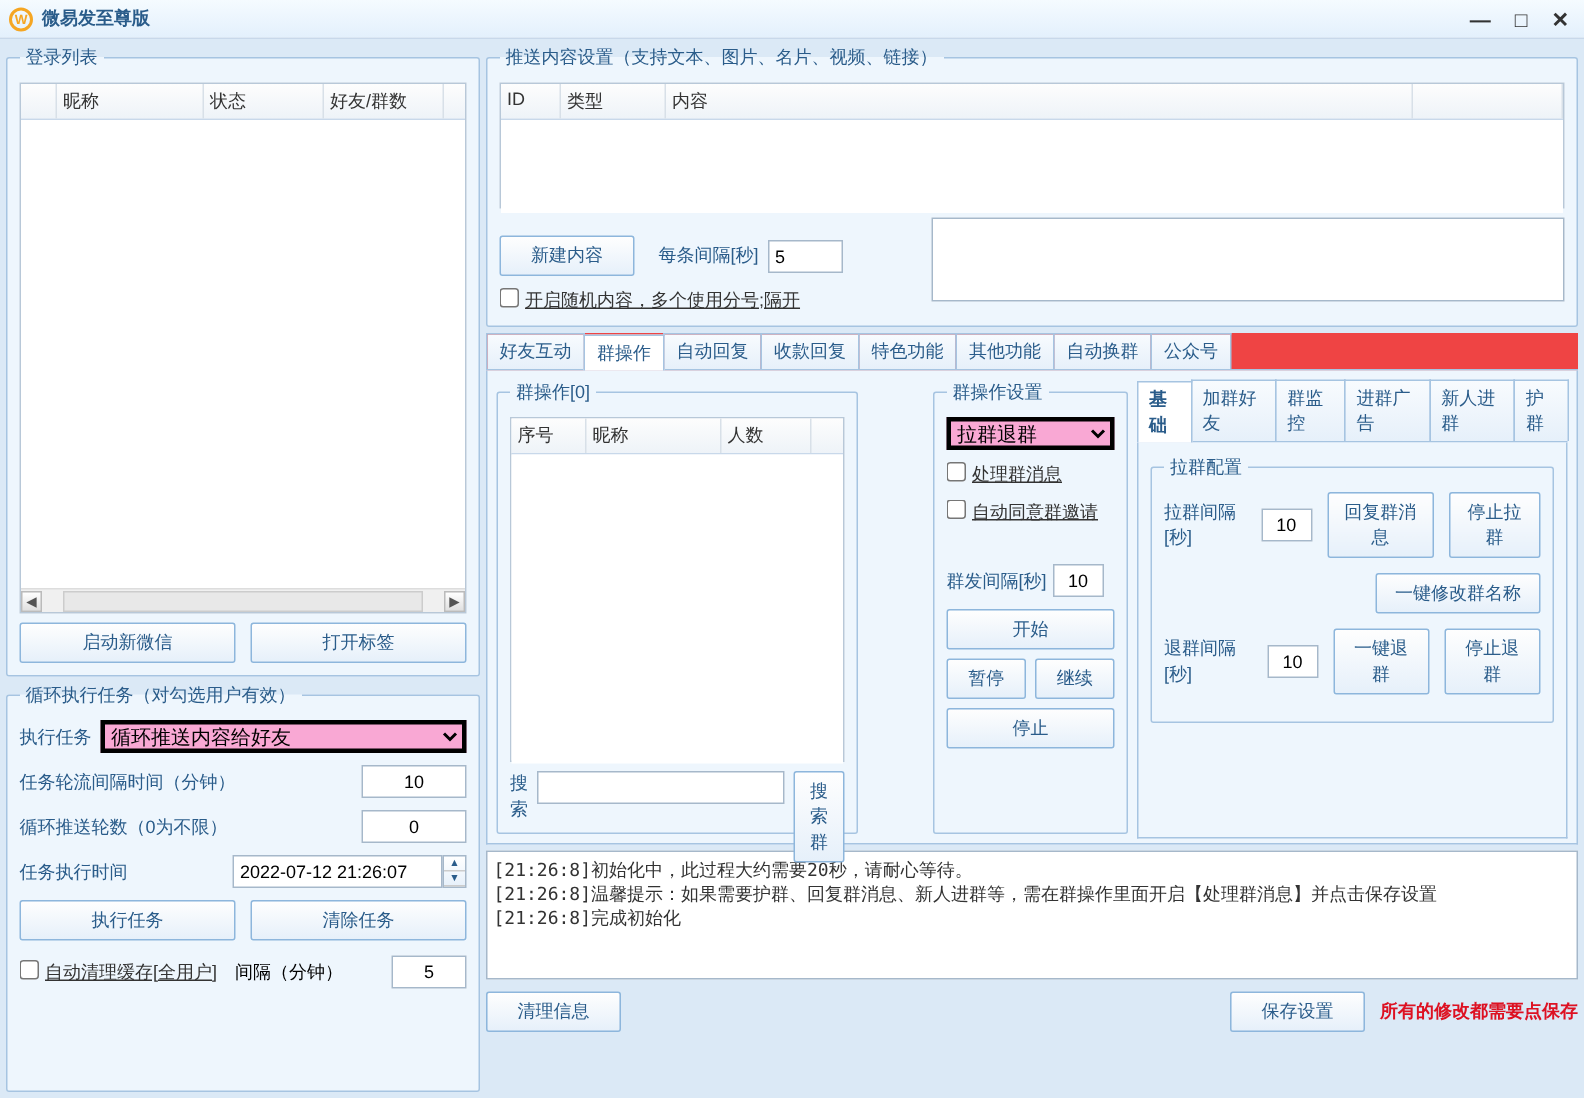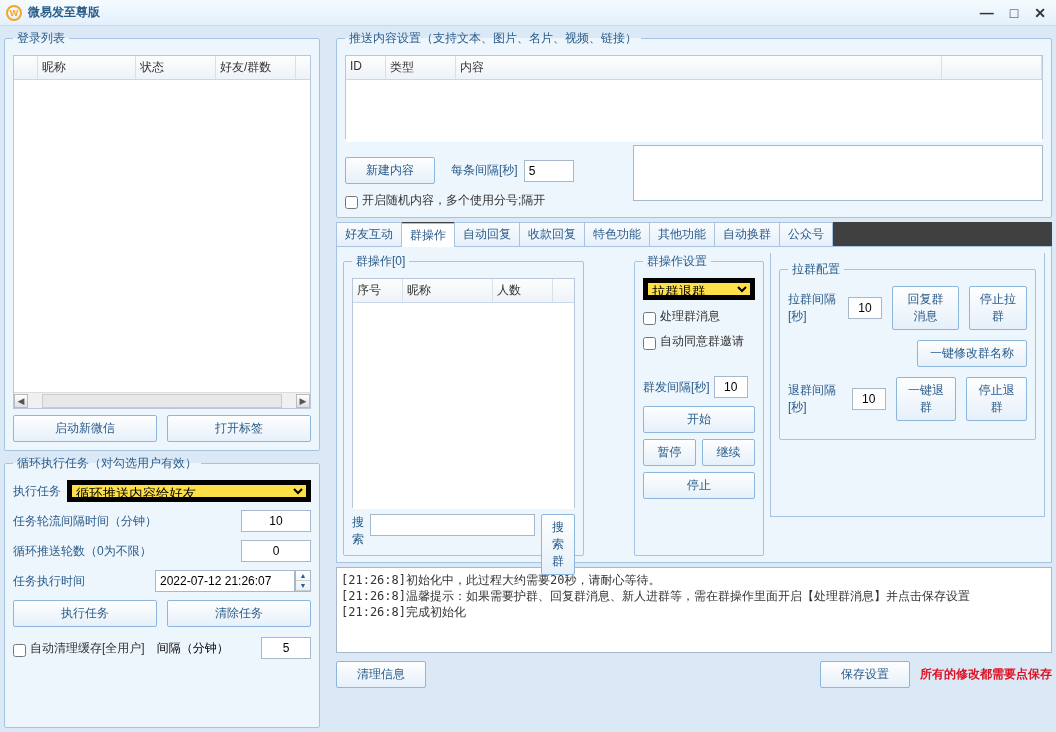--- a/index.html
+++ b/index.html
@@ -2,65 +2,65 @@
 <html><head>
 <meta charset="utf-8">
 <style>
 * { box-sizing: border-box; margin: 0; padding: 0; }
 body { font-family: "Microsoft YaHei", SimSun, sans-serif; font-size: 12px; background: #fff; width: 1056px; height: 732px; overflow: hidden; }
 .titlebar { height: 26px; background: linear-gradient(#f5fbff, #e3f0fc); display: flex; align-items: center; padding: 0 6px; border-bottom: 1px solid #c8d8ea; }
 .titlebar .logo { width: 16px; height: 16px; border: 2px solid #f5a623; border-radius: 50%; margin-right: 6px; display: inline-flex; align-items: center; justify-content: center; font-size: 9px; color: #f5a623; font-weight: bold; }
 .titlebar .title { font-weight: bold; color: #2a5c8a; }
 .titlebar .wbtns { margin-left: auto; display: flex; gap: 8px; font-size: 14px; font-weight: bold; color: #333; }
 .titlebar .wbtns span { cursor: pointer; padding: 0 4px; }
-.main { display: flex; padding: 4px; gap: 16px; height: 706px; background: #dbe9f6; }
+.main { display: flex; padding: 4px; gap: 4px; height: 706px; background: #dbe9f6; }
 .left { width: 316px; display: flex; flex-direction: column; gap: 4px; }
 .right { flex: 1; display: flex; flex-direction: column; gap: 4px; }
 fieldset { border: 1px solid #a6c4e1; border-radius: 2px; background: #eef6fd; padding: 8px; position: relative; }
 legend { color: #2a5c8a; padding: 0 4px; font-size: 12px; }
 .grid { background: #fff; border: 1px solid #b8c8d8; }
 .grid-header { display: flex; background: linear-gradient(#fdfdfd, #eef3f8); border-bottom: 1px solid #c8d8ea; }
 .grid-header .cell { border-right: 1px solid #d8e0e8; padding: 3px 4px; color: #333; }
 .grid-body { background: #fff; }
 .login-grid { height: 354px; display: flex; flex-direction: column; }
 .login-grid .grid-body { flex: 1; }
 .login-grid .hscroll { height: 16px; background: #f0f0f0; border-top: 1px solid #ddd; display: flex; align-items: center; }
 .login-grid .hscroll .track { flex: 1; height: 14px; background: #e8e8e8; border: 1px solid #ccc; margin: 0 14px; }
 .login-grid .hscroll .arr { width: 14px; height: 14px; background: linear-gradient(#fff,#e0e0e0); border: 1px solid #bbb; font-size: 9px; text-align: center; line-height: 12px; color: #555; }
 .btn { background: linear-gradient(#fefefe, #e6f0fa); border: 1px solid #8db6dc; color: #2a5c8a; padding: 4px 10px; border-radius: 2px; cursor: pointer; font-size: 12px; min-height: 26px; }
 .btn-row { display: flex; gap: 10px; margin-top: 6px; }
 .btn-row .btn { flex: 1; }
 input[type=text].inp, select.inp { border: 1px solid #a6b8ca; background: #fff; padding: 2px 4px; height: 22px; font-size: 12px; }
 .row { display: flex; align-items: center; gap: 6px; margin-bottom: 8px; }
 .lbl { color: #2a5c8a; }
-label.cb { display: flex; align-items: flex-end; gap: 4px; color: #2a5c8a; }
+label.cb { display: flex; align-items: flex-start; gap: 4px; color: #2a5c8a; text-decoration: underline; }
 label.cb.blk { color: #333; }
 .push-lower { display: flex; gap: 8px; align-items: flex-start; margin-top: 6px; }
 .push-left { flex: 0 0 280px; margin-top: 12px; }
 .push-textarea { flex: 1; border: 1px solid #a6b8ca; background: #fff; height: 56px; }
-.tabbar { display: flex; border-bottom: 1px solid #a6c4e1; background: #404040; }
+.tabbar { display: flex; border-bottom: 1px solid #a6c4e1; background: #ef4444; }
 .tab { padding: 3px 8px; border: 1px solid #a6c4e1; border-bottom: none; margin-right: -1px; background: linear-gradient(#f8fbfe,#e6f0fa); color: #2a5c8a; cursor: pointer; }
 .tab.active { background: #fff; position: relative; top: 1px; }
 .tabbody { border: 1px solid #a6c4e1; border-top: none; background: #eef6fd; padding: 6px; display: flex; gap: 6px; height: 316px; }
 .group-ops { width: 224px; }
 .group-ops .grid { height: 230px; }
 .group-ops .srow { display: flex; gap: 6px; margin-top: 6px; }
 .group-set { width: 130px; margin-left: 44px; }
 .group-set .sl { display: flex; align-items: center; gap: 4px; }
 .group-set .btn { width: 100%; }
 .subtab-area { flex: 1; }
 .subtabs { display: flex; border-bottom: 1px solid #a6c4e1; }
 .subtab { padding: 3px 7px; border: 1px solid #a6c4e1; border-bottom: none; margin-right: -1px; background: linear-gradient(#f8fbfe,#e6f0fa); color: #2a5c8a; cursor: pointer; font-size: 12px; }
 .subtab.active { background: #fff; color: #2a5c8a; font-weight: bold; position: relative; top: 1px; }
 .subbody { border: 1px solid #a6c4e1; border-top: none; background: #eef6fd; padding: 8px; height: 264px; }
 .pull-cfg .rowa { display: flex; align-items: center; gap: 10px; margin-bottom: 10px; }
 .log { border: 1px solid #a6b8ca; background: #fff; height: 86px; padding: 4px; font-family: SimSun, monospace; font-size: 12px; color: #333; overflow: hidden; line-height: 1.35; }
 .bottom-row { display: flex; align-items: center; gap: 10px; margin-top: 4px; }
 .red { color: #d12; font-weight: bold; }
-select.combo { border: 5px solid #000000; background: #fde047; height: 22px; width: 100%; }
+select.combo { border: 3px solid #000000; background: #f9a8d4; height: 22px; width: 100%; }
 .push-grid { height: 84px; }
 .push-grid .cell:nth-child(1){width:40px}
 .push-grid .cell:nth-child(2){width:70px}
 .push-grid .cell:nth-child(3){flex:1}
 .push-grid .cell:nth-child(4){width:100px}
 .login-grid .cell:nth-child(1){width:24px}
 .login-grid .cell:nth-child(2){width:98px}
 .login-grid .cell:nth-child(3){width:80px}
 .login-grid .cell:nth-child(4){width:80px}
 .group-ops .cell:nth-child(1){width:50px}
@@ -223,20 +223,28 @@
           </div>
           <button class="btn" style="margin-top:8px">开始</button>
           <div style="display:flex;gap:6px;margin-top:6px">
             <button class="btn" style="flex:1">暂停</button>
             <button class="btn" style="flex:1">继续</button>
           </div>
           <button class="btn" style="margin-top:6px">停止</button>
         </fieldset>
 
         <div class="subtab-area">
+          <div class="subtabs">
+            <div class="subtab active">基础</div>
+            <div class="subtab">加群好友</div>
+            <div class="subtab">群监控</div>
+            <div class="subtab">进群广告</div>
+            <div class="subtab">新人进群</div>
+            <div class="subtab">护群</div>
+          </div>
           <div class="subbody">
             <fieldset class="pull-cfg">
               <legend>拉群配置</legend>
               <div class="rowa">
                 <span class="lbl">拉群间隔[秒]</span>
                 <input class="inp" type="text" style="width: 34px; text-align: center;" value="10">
                 <button class="btn">回复群消息</button>
                 <button class="btn">停止拉群</button>
               </div>
               <div class="rowa" style="justify-content:flex-end">

